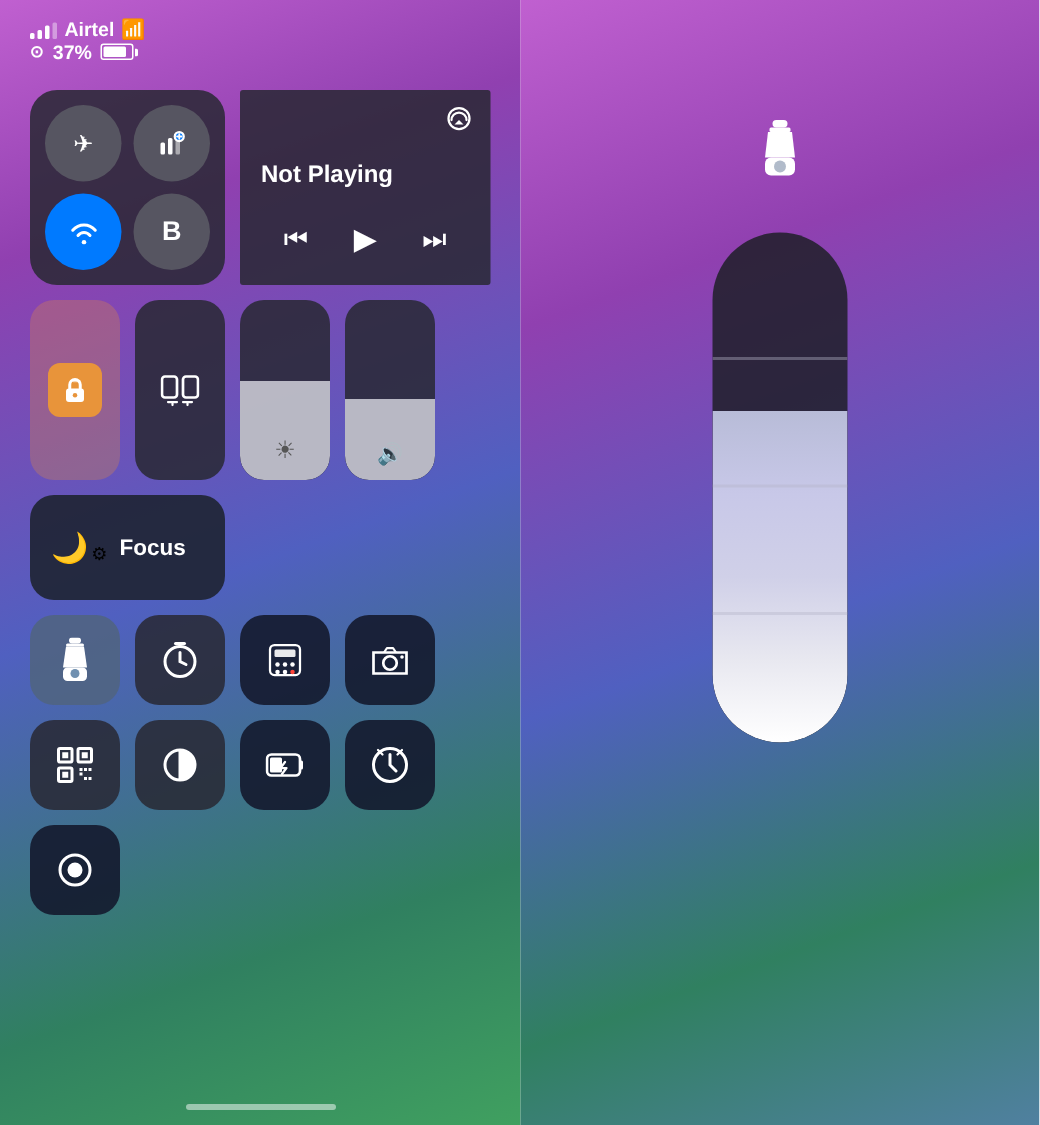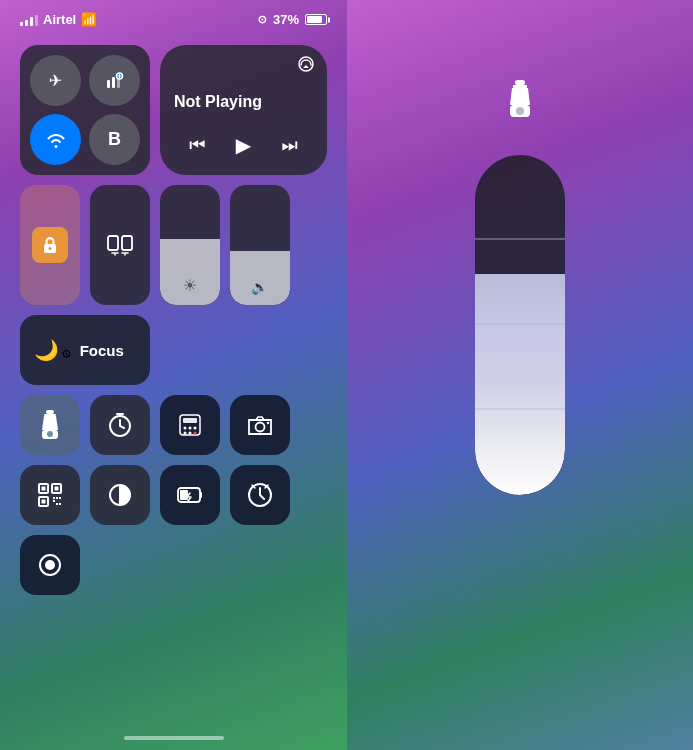--- a/index.html
+++ b/index.html
@@ -24,20 +24,21 @@
 
     
     .status-bar {
       display: flex;
       justify-content: space-between;
       align-items: flex-start;
       padding: 12px 20px 8px;
       color: white;
       font-size: 13px;
       font-weight: 600;
+      flex-direction: column;
     }
 
     .status-left {
       display: flex;
       align-items: center;
       gap: 5px;
     }
 
     .signal-bars {
       display: flex;
@@ -129,21 +130,21 @@
     }
 
     .ctrl-btn.dark {
       background: rgba(90, 90, 100, 0.9);
     }
 
     .now-playing-block {
       flex: 1;
       height: 130px;
       background: rgba(40, 40, 50, 0.85);
-      border-radius: 26px;
+      border-radius: 2px;
       display: flex;
       flex-direction: column;
       padding: 10px 14px;
       position: relative;
     }
 
     .airplay-icon {
       position: absolute;
       top: 10px;
       right: 12px;

